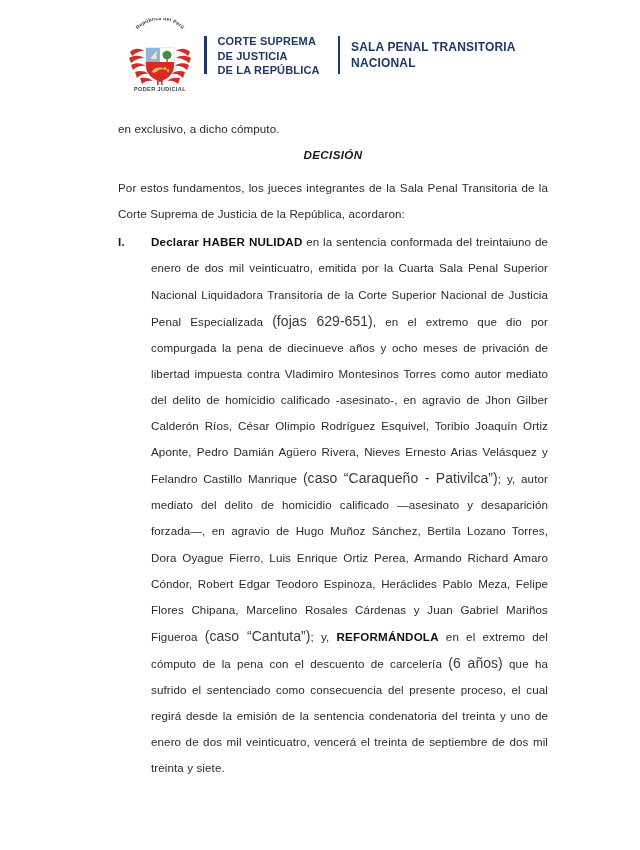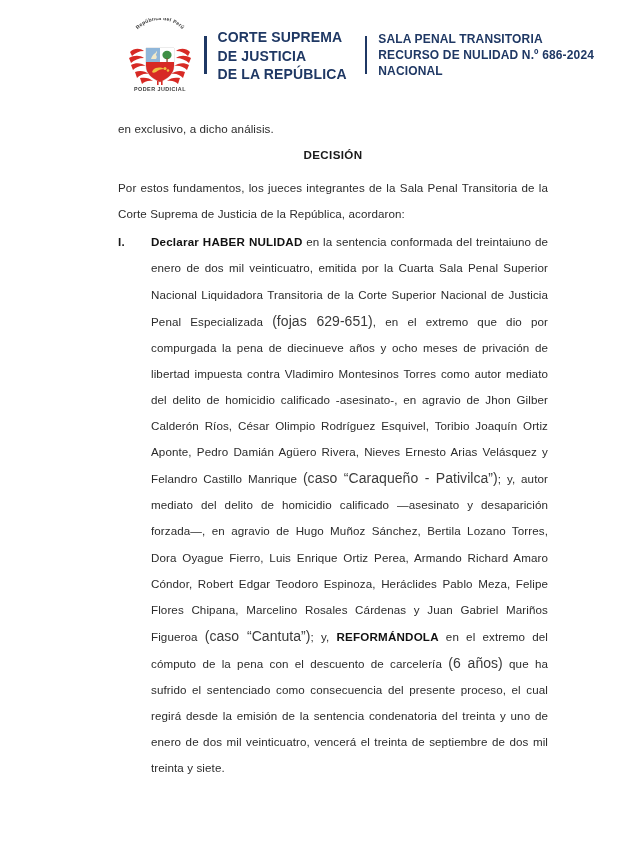--- a/index.html
+++ b/index.html
@@ -55,21 +55,21 @@
     margin-right: 11px;
   }
 
   .court-block, .case-block {
     font-weight: bold;
     color: #1f3864;
     letter-spacing: 0.15px;
     line-height: 1.33;
     flex: 0 0 auto;
   }
-  .court-block { font-size: 14px; }
+  .court-block { font-size: 11px; }
   .case-block  { font-size: 12px; }
   .court-block div, .case-block div { white-space: nowrap; }
 
   
   .content {
     position: absolute;
     left: 118px;
     top: 116px;
     width: 430px;
   }
@@ -88,20 +88,21 @@
   .lead-line { margin-bottom: 12px; }
 
   .decision-title {
     text-align: center;
     font-size: 11.6px;
     font-weight: bold;
     color: #1a1a1a;
     letter-spacing: 0.35px;
     line-height: 26.1px;
     margin: 0 0 7px 0;
+    font-style: italic;
   }
 
   .intro { margin-bottom: 2px; }
 
   
   .item {
     display: flex;
     align-items: flex-start;
     margin-top: 2px;
   }
@@ -202,28 +203,27 @@
     <div class="court-block" style="color: rgb(31, 56, 100);">
       <div>CORTE SUPREMA</div>
       <div>DE JUSTICIA</div>
       <div>DE LA REPÚBLICA</div>
     </div>
 
     <div class="header-rule second" style="background: rgb(31, 56, 100);"></div>
 
     <div class="case-block" style="color: rgb(31, 56, 100);">
       <div>SALA PENAL TRANSITORIA</div>
-      <div>RECURSO DE NULIDAD N.º 686-2024</div>
       <div>NACIONAL</div>
     </div>
   </div>
 
   <div class="content">
 
-    <p class="para lead-line nojustify">en exclusivo, a dicho análisis.</p>
+    <p class="para lead-line nojustify">en exclusivo, a dicho cómputo.</p>
 
     <div class="decision-title">DECISIÓN</div>
 
     <p class="para intro">Por estos fundamentos, los jueces integrantes de la Sala Penal Transitoria de la Corte Suprema de Justicia de la República, acordaron:</p>
 
     <div class="item">
       <div class="item-num">I.</div>
       <div class="item-body">
         <b class="strong">Declarar HABER NULIDAD</b><span> en la sentencia conformada del treintaiuno de enero de dos mil veinticuatro, emitida por la Cuarta Sala Penal Superior Nacional Liquidadora Transitoria de la Corte Superior Nacional de Justicia Penal Especializada </span><span class="smallnote">(fojas 629-651)</span><span>, en el extremo que dio por compurgada la pena de diecinueve años y ocho meses de privación de libertad impuesta contra Vladimiro Montesinos Torres como autor mediato del delito de homicidio calificado -asesinato-, en agravio de Jhon Gilber Calderón Ríos, César Olimpio Rodríguez Esquivel, Toribio Joaquín Ortiz Aponte, Pedro Damián Agüero Rivera, Nieves Ernesto Arias Velásquez y Felandro Castillo Manrique </span><span class="smallnote">(caso “Caraqueño - Pativilca”)</span><span>; y, autor mediato del delito de homicidio calificado —asesinato y desaparición forzada—, en agravio de Hugo Muñoz Sánchez, Bertila Lozano Torres, Dora Oyague Fierro, Luis Enrique Ortiz Perea, Armando Richard Amaro Cóndor, Robert Edgar Teodoro Espinoza, Heráclides Pablo Meza, Felipe Flores Chipana, Marcelino Rosales Cárdenas y Juan Gabriel Mariños Figueroa </span><span class="smallnote">(caso “Cantuta”)</span><span>; y, </span><b class="strong">REFORMÁNDOLA</b><span> en el extremo del cómputo de la pena con el descuento de carcelería </span><span class="smallnote">(6 años)</span><span> que ha sufrido el sentenciado como consecuencia del presente proceso, el cual regirá desde la emisión de la sentencia condenatoria del treinta y uno de enero de dos mil veinticuatro, vencerá el treinta de septiembre de dos mil treinta y siete.</span>
       </div>

